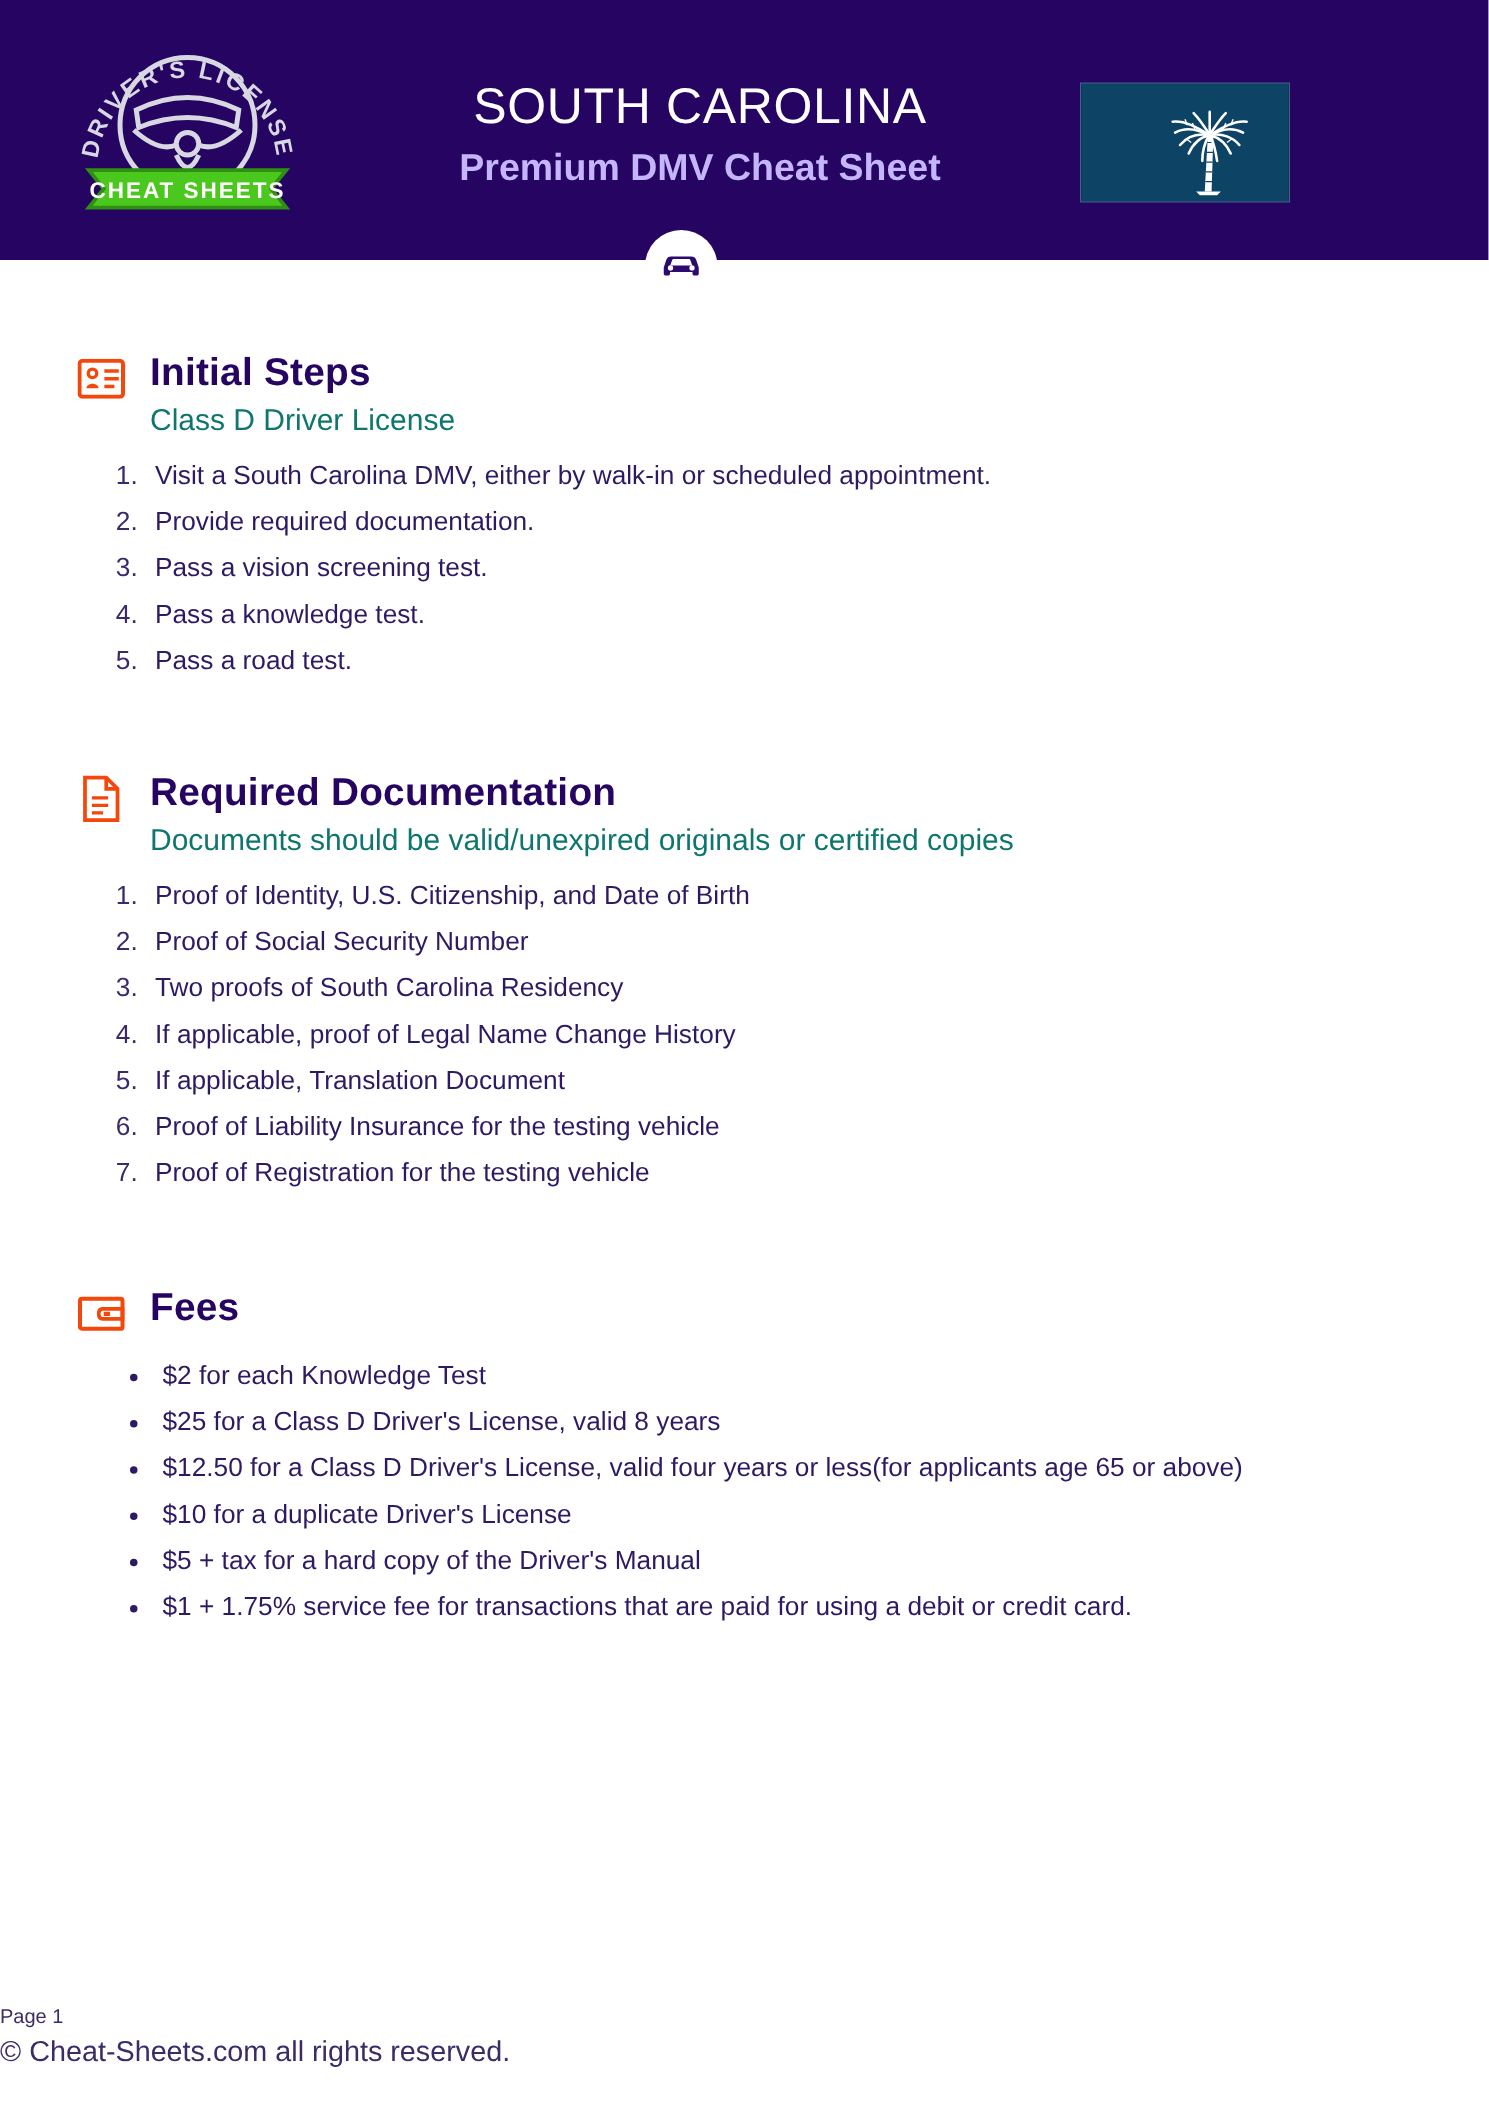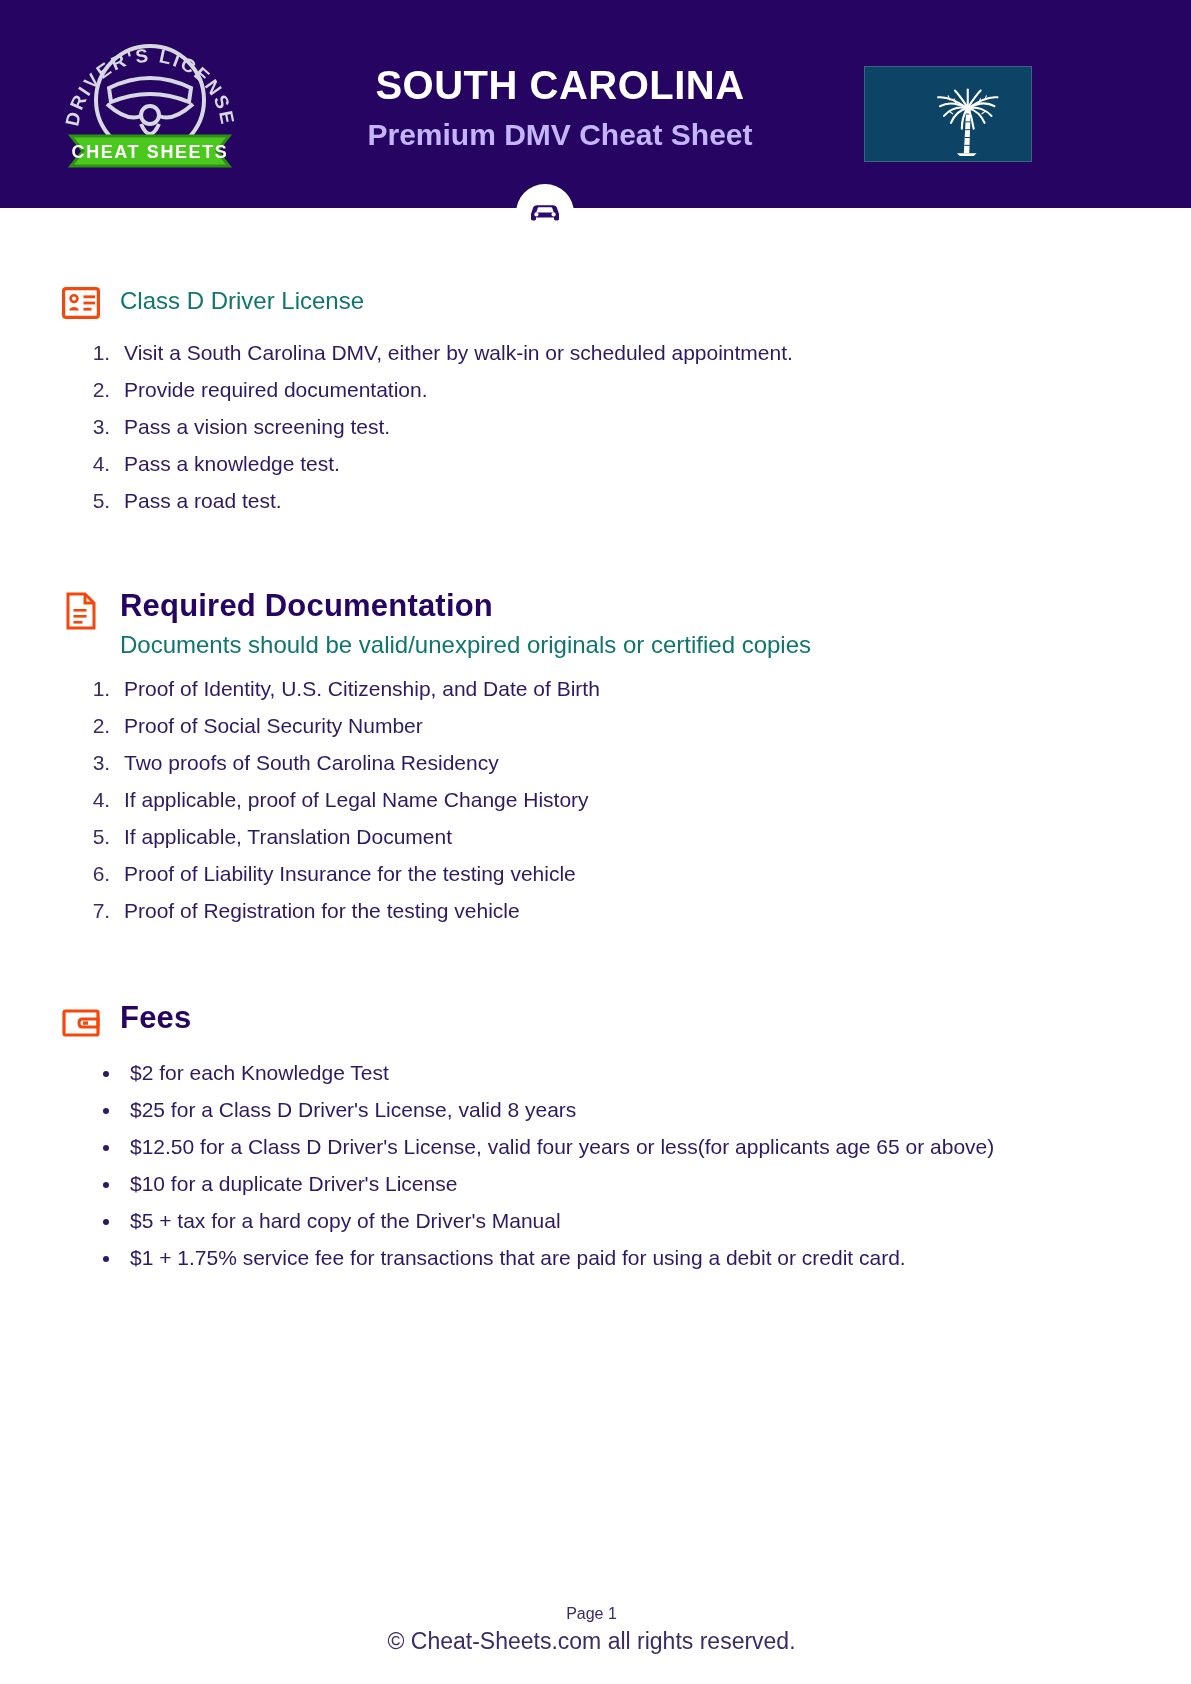--- a/index.html
+++ b/index.html
@@ -38,21 +38,21 @@
 
   .title-block {
     position: absolute;
     left: 300px;
     top: 60px;
     width: 520px;
     text-align: center;
   }
   .title-main {
     font-size: 40px;
-    font-weight: bold;
+    font-weight: normal;
     color: #ffffff;
     letter-spacing: 0.5px;
     line-height: 50px;
     white-space: nowrap;
   }
   .title-sub {
     margin-top: 6px;
     font-size: 30px;
     font-weight: bold;
     color: #c4b5fd;
@@ -145,21 +145,21 @@
   }
   ol.list > li::marker { color: #3a2a6b; }
   ul.list > li::marker { color: #2e1a63; font-size: 20px; }
 
   
   .footer {
     position: absolute;
     left: 0;
     bottom: 30px;
     width: 1183px;
-    text-align: center;
+    text-align: left;
     color: #3c2c66;
   }
   .footer .page-num {
     font-size: 16px;
     line-height: 24px;
   }
   .footer .copy {
     font-size: 23px;
     line-height: 26px;
     margin-top: 2px;
@@ -263,20 +263,21 @@
           <svg width="38" height="32" viewBox="0 0 38 32">
             <rect x="1.6" y="1.6" width="34.8" height="28.8" rx="2.5" fill="none" stroke="#f4470b" stroke-width="3.2"></rect>
             <circle cx="12" cy="11.6" r="3.4" fill="none" stroke="#f4470b" stroke-width="2.6"></circle>
             <path d="M 7.2,23.6 C 7.2,18.8 16.8,18.8 16.8,23.6 Z" fill="#f4470b"></path>
             <rect x="21.5" y="8.4" width="11.5" height="2.8" fill="#f4470b"></rect>
             <rect x="21.5" y="14.6" width="11.5" height="2.8" fill="#f4470b"></rect>
             <rect x="21.5" y="20.8" width="8" height="2.8" fill="#f4470b"></rect>
           </svg>
         </span>
         <div class="sec-titles">
+          <div class="sec-title">Initial Steps</div>
           <div class="sec-sub">Class D Driver License</div>
         </div>
       </div>
       <ol class="list">
         <li>Visit a South Carolina DMV, either by walk-in or scheduled appointment.</li>
         <li>Provide required documentation.</li>
         <li>Pass a vision screening test.</li>
         <li>Pass a knowledge test.</li>
         <li>Pass a road test.</li>
       </ol>

